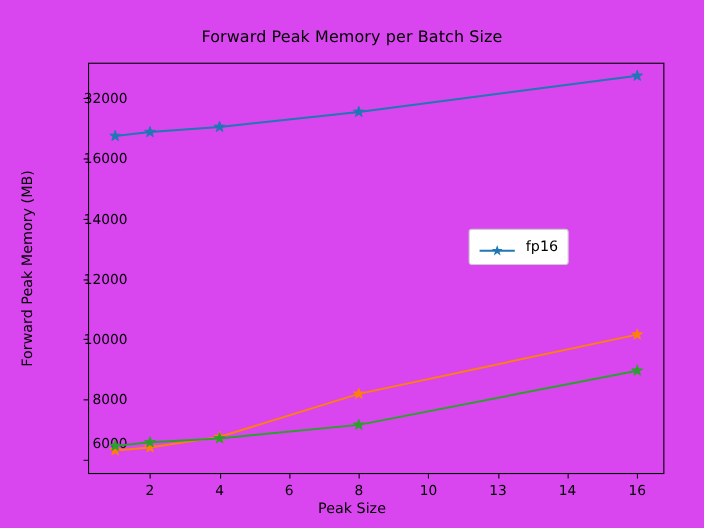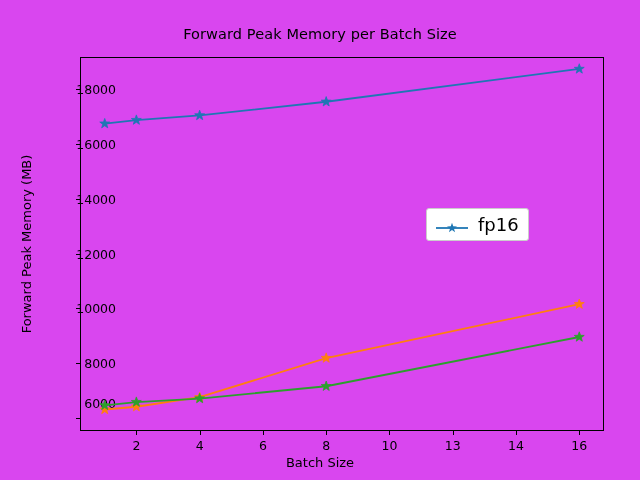--- a/index.html
+++ b/index.html
@@ -108,50 +108,50 @@
     align-items: center;
     height: 17px;
   }
   .legend-sample {
     width: 34px;
     height: 12px;
     margin-right: 9px;
     flex: 0 0 auto;
   }
   .legend-text {
-    font-size: 18px;
+    font-size: 13px;
     color: #000000;
     white-space: nowrap;
   }
 </style>
 </head>
 <body>
 
 <div id="figure">
 
   <div id="chart-title">Forward Peak Memory per Batch Size</div>
 
   <div id="y-axis-label" style="left: 26px; top: 244px; transform: rotate(-90deg) translate(-50%, -50%);">Forward Peak Memory (MB)</div>
-  <div id="x-axis-label">Batch Size</div>
+  <div id="x-axis-label">Peak Size</div>
 
   <div id="axis-decorations">
       <div class="y-tick-mark" style="left: 76px; top: 417.691px;"></div>
       <div class="y-tick-label" style="top: 403px; right: 568px;">6000</div>
       <div class="y-tick-mark" style="left: 76px; top: 362.985px;"></div>
       <div class="y-tick-label" style="top: 362.985px; right: 568px;">8000</div>
       <div class="y-tick-mark" style="left: 76px; top: 308.279px;"></div>
       <div class="y-tick-label" style="top: 308.279px; right: 568px;">10000</div>
       <div class="y-tick-mark" style="left: 76px; top: 253.574px;"></div>
       <div class="y-tick-label" style="top: 253.574px; right: 568px;">12000</div>
       <div class="y-tick-mark" style="left: 76px; top: 198.868px;"></div>
       <div class="y-tick-label" style="top: 198.868px; right: 568px;">14000</div>
       <div class="y-tick-mark" style="left: 76px; top: 144.162px;"></div>
       <div class="y-tick-label" style="top: 144.162px; right: 568px;">16000</div>
       <div class="y-tick-mark" style="left: 76px; top: 89.4559px;"></div>
-      <div class="y-tick-label" style="top: 89.4559px; right: 568px;">18000</div>
+      <div class="y-tick-label" style="top: 89.4559px; right: 568px;">32000</div>
       <div class="x-tick-mark" style="left: 136.364px; top: 431px;"></div>
       <div class="x-tick-label" style="left: 136.364px; top: 438px;">2</div>
       <div class="x-tick-mark" style="left: 199.636px; top: 431px;"></div>
       <div class="x-tick-label" style="left: 199.636px; top: 438px;">4</div>
       <div class="x-tick-mark" style="left: 262.909px; top: 431px;"></div>
       <div class="x-tick-label" style="left: 262.909px; top: 438px;">6</div>
       <div class="x-tick-mark" style="left: 326.182px; top: 431px;"></div>
       <div class="x-tick-label" style="left: 326.182px; top: 438px;">8</div>
       <div class="x-tick-mark" style="left: 389.455px; top: 431px;"></div>
       <div class="x-tick-label" style="left: 389.455px; top: 438px;">10</div>

